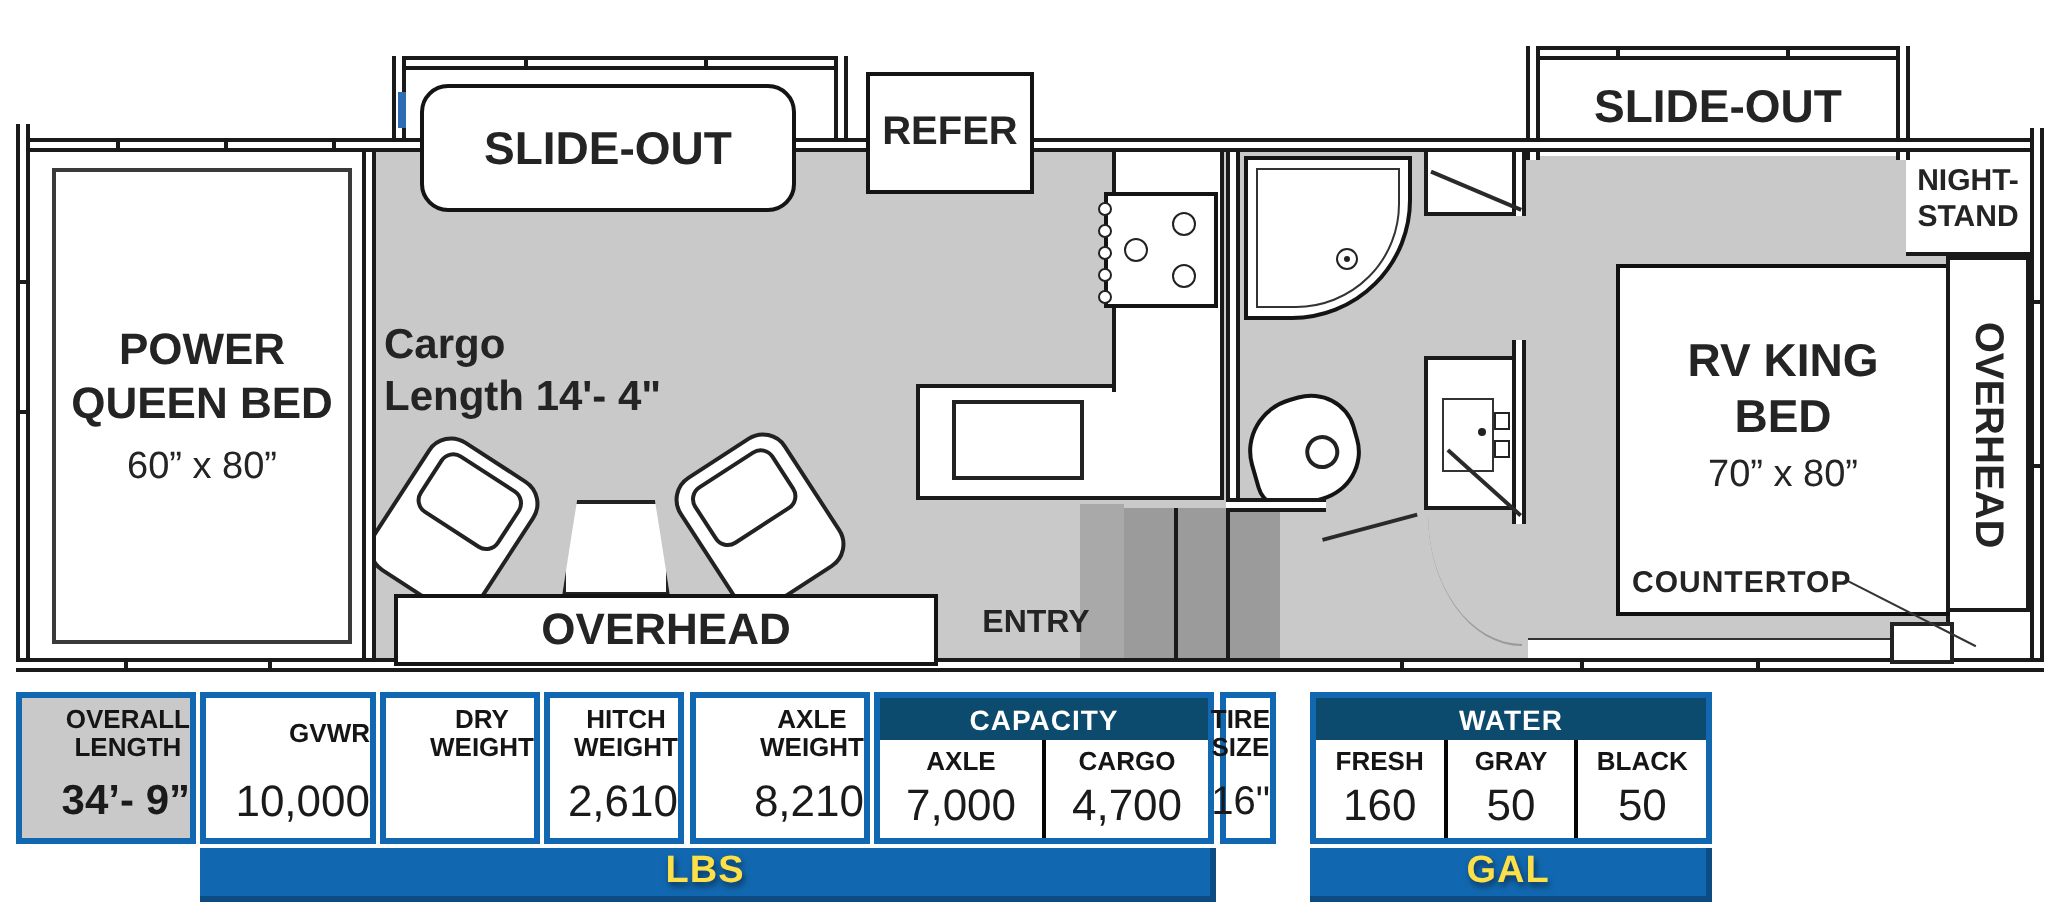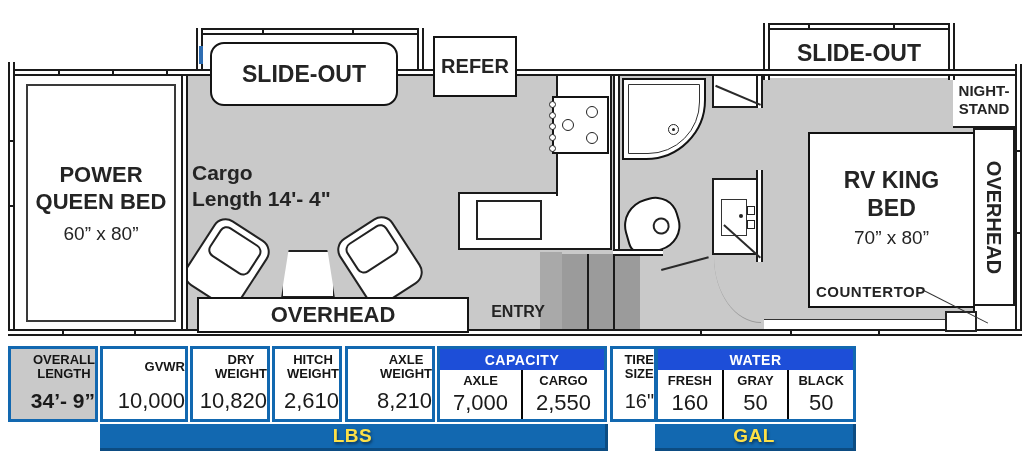--- a/index.html
+++ b/index.html
@@ -35,21 +35,21 @@
   .step-divider { position:absolute; top:0; bottom:0; width:2px; background:#1a1a1a; }
 
   
   .spec { z-index:50; }
   .cell { position:absolute; top:0; height:76px; background:#fff; border:3px solid #1268b0;
           display:flex; flex-direction:column; align-items:flex-end; }
   .cell-hdr { height:36px; display:flex; flex-direction:column; align-items:center; justify-content:center;
               font-weight:700; font-size:13px; line-height:1.1; color:#151515; text-align:center; }
   .cell-val { flex:1; display:flex; align-items:center; justify-content:center;
               font-size:22px; color:#1a1a1a; padding-bottom:2px; }
-  .blackbar { width:100%; height:21px; background:#1d4ed8; color:#fff; font-weight:700; font-size:14px;
+  .blackbar { width:100%; height:21px; background:#0c4a6e; color:#fff; font-weight:700; font-size:14px;
               display:flex; align-items:center; justify-content:center; letter-spacing:.5px; }
   .subrow  { flex:1; width:100%; display:flex; }
   .subcell { flex:1; display:flex; flex-direction:column; align-items:center; }
   .subcell + .subcell { border-left:2px solid #050505; }
   .sub-lbl { height:20px; display:flex; align-items:center; font-weight:700; font-size:13px; color:#151515; }
   .sub-val { flex:1; display:flex; align-items:center; font-size:22px; color:#1a1a1a; padding-bottom:3px; }
   .unitbar { position:absolute; top:78px; height:27px; background:#1268b0;
              border-right:3px solid #0c4c82; border-bottom:3px solid #0c4c82;
              color:#fde047; font-weight:700; font-size:19px; letter-spacing:.5px;
              display:flex; align-items:center; justify-content:center;
@@ -213,21 +213,20 @@
         <span>GVWR</span>
       </div>
     <div class="cell-val">10,000</div>
   </div>
 
   <div class="cell" style="left:182px;width:80px;">
     <div class="cell-hdr">
       <span>DRY</span>
       <span>WEIGHT</span>
     </div>
-    <div class="cell-val">10,820</div>
   </div>
 
   <div class="cell" style="left:264px;width:70px;">
     <div class="cell-hdr">
       <span>HITCH</span>
       <span>WEIGHT</span>
     </div>
     <div class="cell-val">2,610</div>
   </div>
 
@@ -241,26 +240,26 @@
 
   <div class="cell" style="left:429px;width:170px;">
     <div class="blackbar">CAPACITY</div>
     <div class="subrow">
       <div class="subcell">
         <div class="sub-lbl">AXLE</div>
         <div class="sub-val">7,000</div>
       </div>
       <div class="subcell">
         <div class="sub-lbl">CARGO</div>
-        <div class="sub-val">2,550</div>
-      </div>
-    </div>
-  </div>
-
-  <div class="cell" style="left:602px;width:47px;">
+        <div class="sub-val">4,700</div>
+      </div>
+    </div>
+  </div>
+
+  <div class="cell" style="left:602px;width:28px;">
     <div class="cell-hdr">
       <span>TIRE</span>
       <span>SIZE</span>
     </div>
     <div class="cell-val" style="font-size:20px;">16"</div>
   </div>
 
   <div class="cell" style="left:647px;width:201px;">
     <div class="blackbar">WATER</div>
     <div class="subrow">

